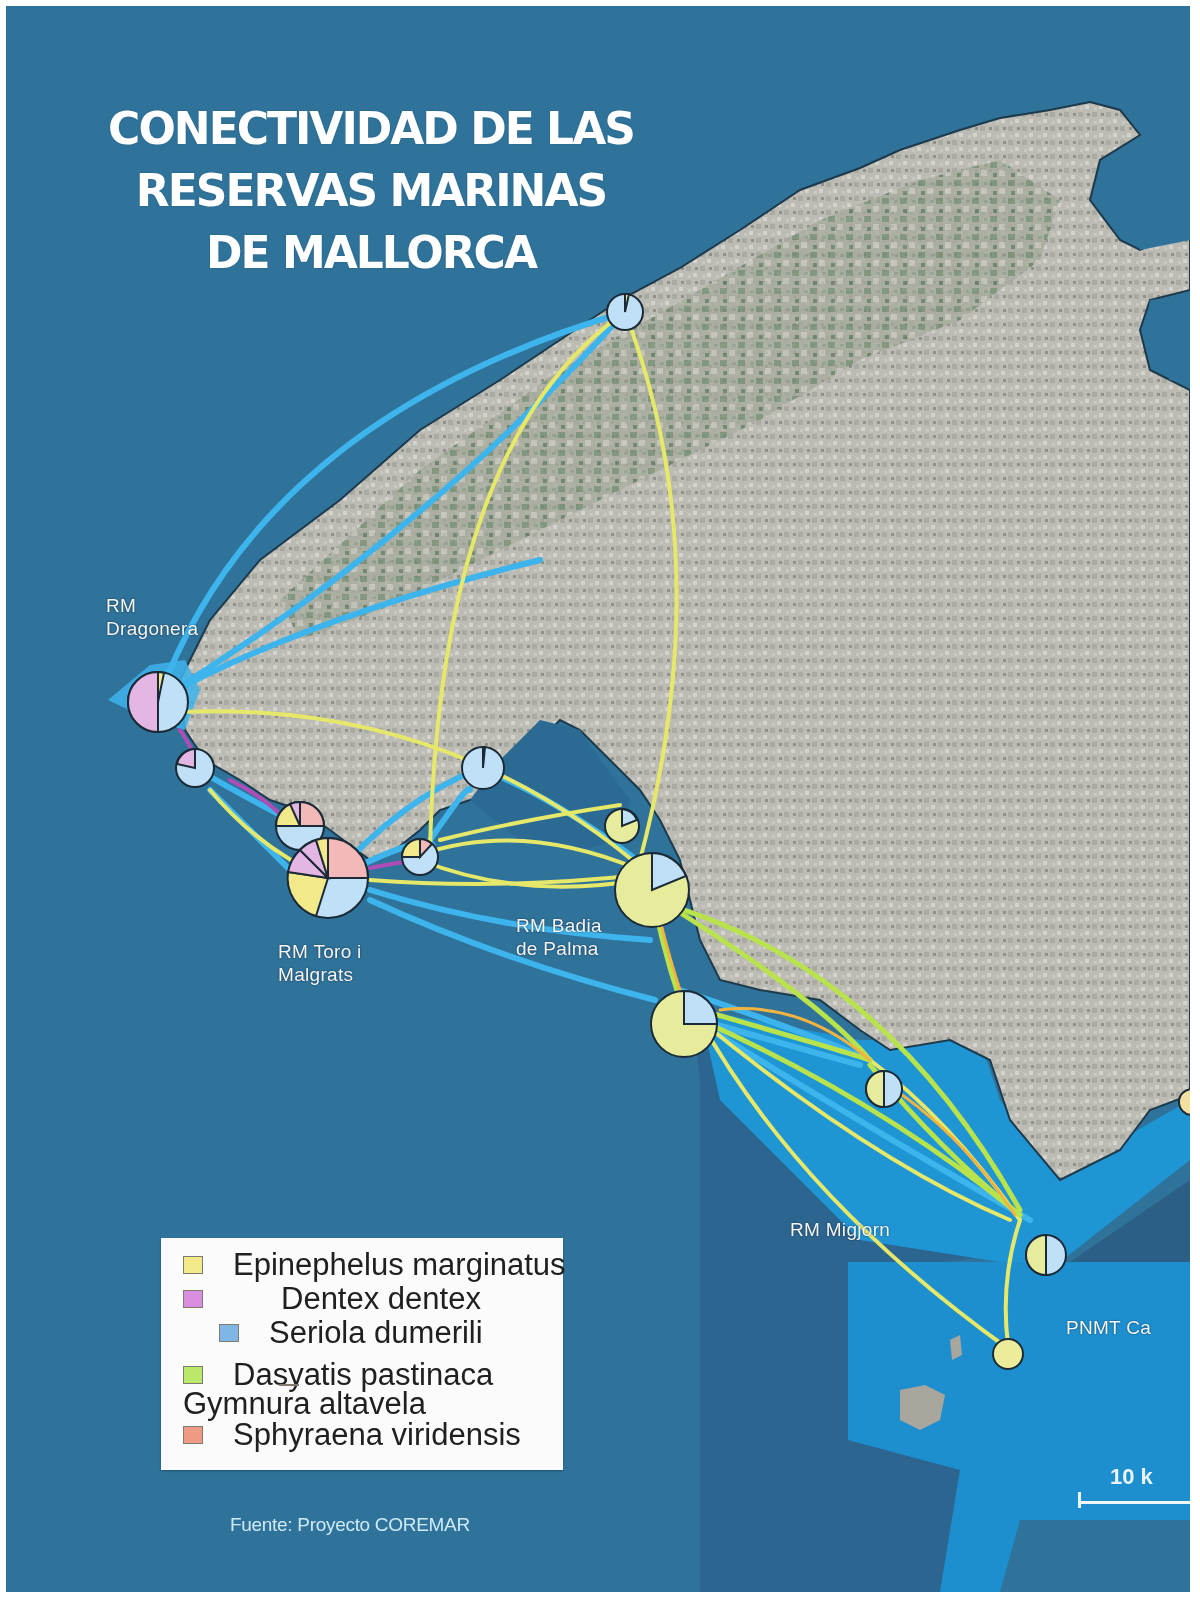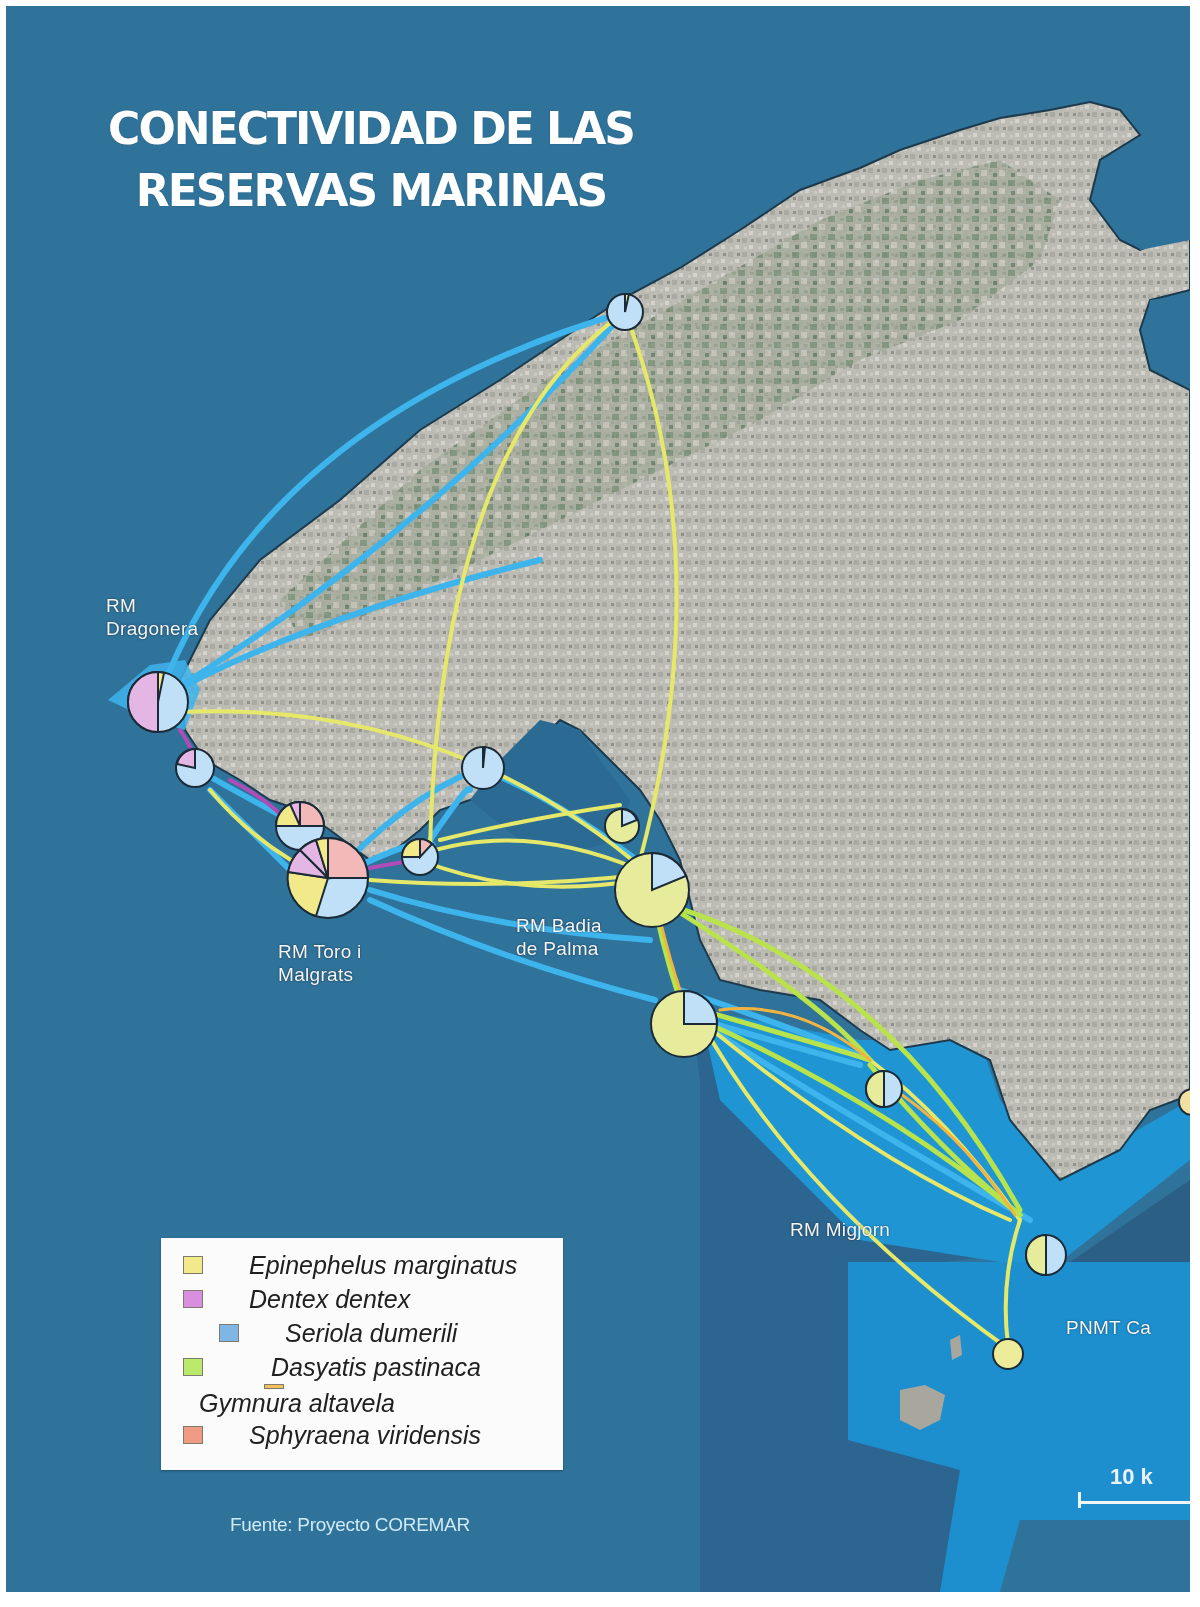--- a/index.html
+++ b/index.html
@@ -5,21 +5,21 @@
   html, body { margin: 0; padding: 0; background: #ffffff; }
   body { width: 1200px; height: 1607px; position: relative; overflow: hidden; font-family: "Liberation Sans", sans-serif; }
   .frame { position: absolute; left: 6px; top: 6px; width: 1184px; height: 1586px; background: #b91c1c; overflow: hidden; }
   svg.map { position: absolute; left: 0; top: 0; }
   .title { position: absolute; left: 60px; top: 92px; width: 610px; text-align: center; color: #ffffff; font-family: "DejaVu Sans", sans-serif; font-weight: bold; font-size: 44px; line-height: 62px; letter-spacing: -2px; text-shadow: 0 0 2px rgba(0,0,0,0.15); }
   .title div { white-space: nowrap; }
   .lbl { position: absolute; color: #f4f6f8; font-family: "Liberation Sans", sans-serif; font-size: 19px; line-height: 23px; text-align: left; text-shadow: 0 0 2px rgba(0,0,0,0.6); letter-spacing: 0.3px; }
   .legend { position: absolute; left: 155px; top: 1232px; width: 402px; height: 232px; background: #fbfbfb; box-shadow: 0 1px 2px rgba(0,0,0,0.3); }
   .legend-row { position: absolute; left: 22px; height: 34px; display: flex; align-items: center; }
   .legend-swatch { width: 20px; height: 18px; border: 1px solid #7f7a70; box-sizing: border-box; margin-right: 30px; }
-  .legend-text { font-family: "Liberation Sans", sans-serif; font-style: italic; font-size: 25px; color: #202020; white-space: nowrap; margin-left: 16px; }
+  .legend-text { font-family: "Liberation Sans", sans-serif; font-size: 31px; color: #202020; white-space: nowrap; }
   .source { position: absolute; left: 210px; top: 1508px; color: #cfeaf7; font-family: "Liberation Sans", sans-serif; font-size: 19px; letter-spacing: -0.3px; margin-left: 14px; }
   .scale-label { position: absolute; left: 1104px; top: 1458px; color: #e9f3fa; font-family: "Liberation Sans", sans-serif; font-weight: bold; font-size: 22px; }
   .scale-bar { position: absolute; left: 1072px; top: 1495px; width: 120px; height: 3px; background: #eef6fb; }
   .scale-tick { position: absolute; left: 1072px; top: 1486px; width: 3px; height: 16px; background: #eef6fb; }
 </style>
 </head>
 <body>
 
 <div class="frame">
   <svg class="map" width="1184" height="1586" viewBox="6 6 1184 1586">
@@ -194,20 +194,21 @@
 
       <g>
         <circle cx="1192" cy="1102" r="13" fill="#f2e0a0"></circle>
       </g>
     </g>
   </svg>
 
   <div class="title">
     <div>CONECTIVIDAD DE LAS</div>
     <div>RESERVAS MARINAS</div>
+    <div>DE MALLORCA</div>
   </div>
 
   <div class="lbl" style="left:100px; top:588px; width:110px;">
     <div>RM</div>
     <div>Dragonera</div>
   </div>
 
   <div class="lbl" style="left:272px; top:934px; width:110px;">
     <div>RM Toro i</div>
     <div>Malgrats</div>
@@ -220,29 +221,29 @@
 
   <div class="lbl" style="left:784px; top:1212px; width:130px; text-align:left;">RM Migjorn</div>
 
   <div class="lbl" style="left:1060px; top:1310px; width:140px; text-align:left;">PNMT Ca</div>
 
   <div class="legend">
     <div class="legend-row" style="top:10px;">
       <div class="legend-swatch" style="background:#f2e98a;"></div>
       <span class="legend-text">Epinephelus marginatus</span>
     </div>
-    <div class="legend-row" style="top:44px;">
+    <div class="legend-row" style="top:44px;gap:48px;">
       <div class="legend-swatch" style="background:#d98ee0;"></div>
       <span class="legend-text">Dentex dentex</span>
     </div>
     <div class="legend-row" style="top:78px;padding-left:36px;">
       <div class="legend-swatch" style="background:#7fb6e6;"></div>
       <span class="legend-text">Seriola dumerili</span>
     </div>
-    <div class="legend-row" style="top:112px;gap:22px;">
+    <div class="legend-row" style="top:120px;">
       <div class="legend-swatch" style="background:#b9e86a;"></div>
       <span class="legend-text">Dasyatis pastinaca</span>
     </div>
     <div class="legend-row" style="top:146px;flex-direction:column;">
       <div class="legend-swatch" style="background:#f3bf5a;"></div>
       <span class="legend-text">Gymnura altavela</span>
     </div>
     <div class="legend-row" style="top:180px;">
       <div class="legend-swatch" style="background:#ef9a82;"></div>
       <span class="legend-text">Sphyraena viridensis</span>

